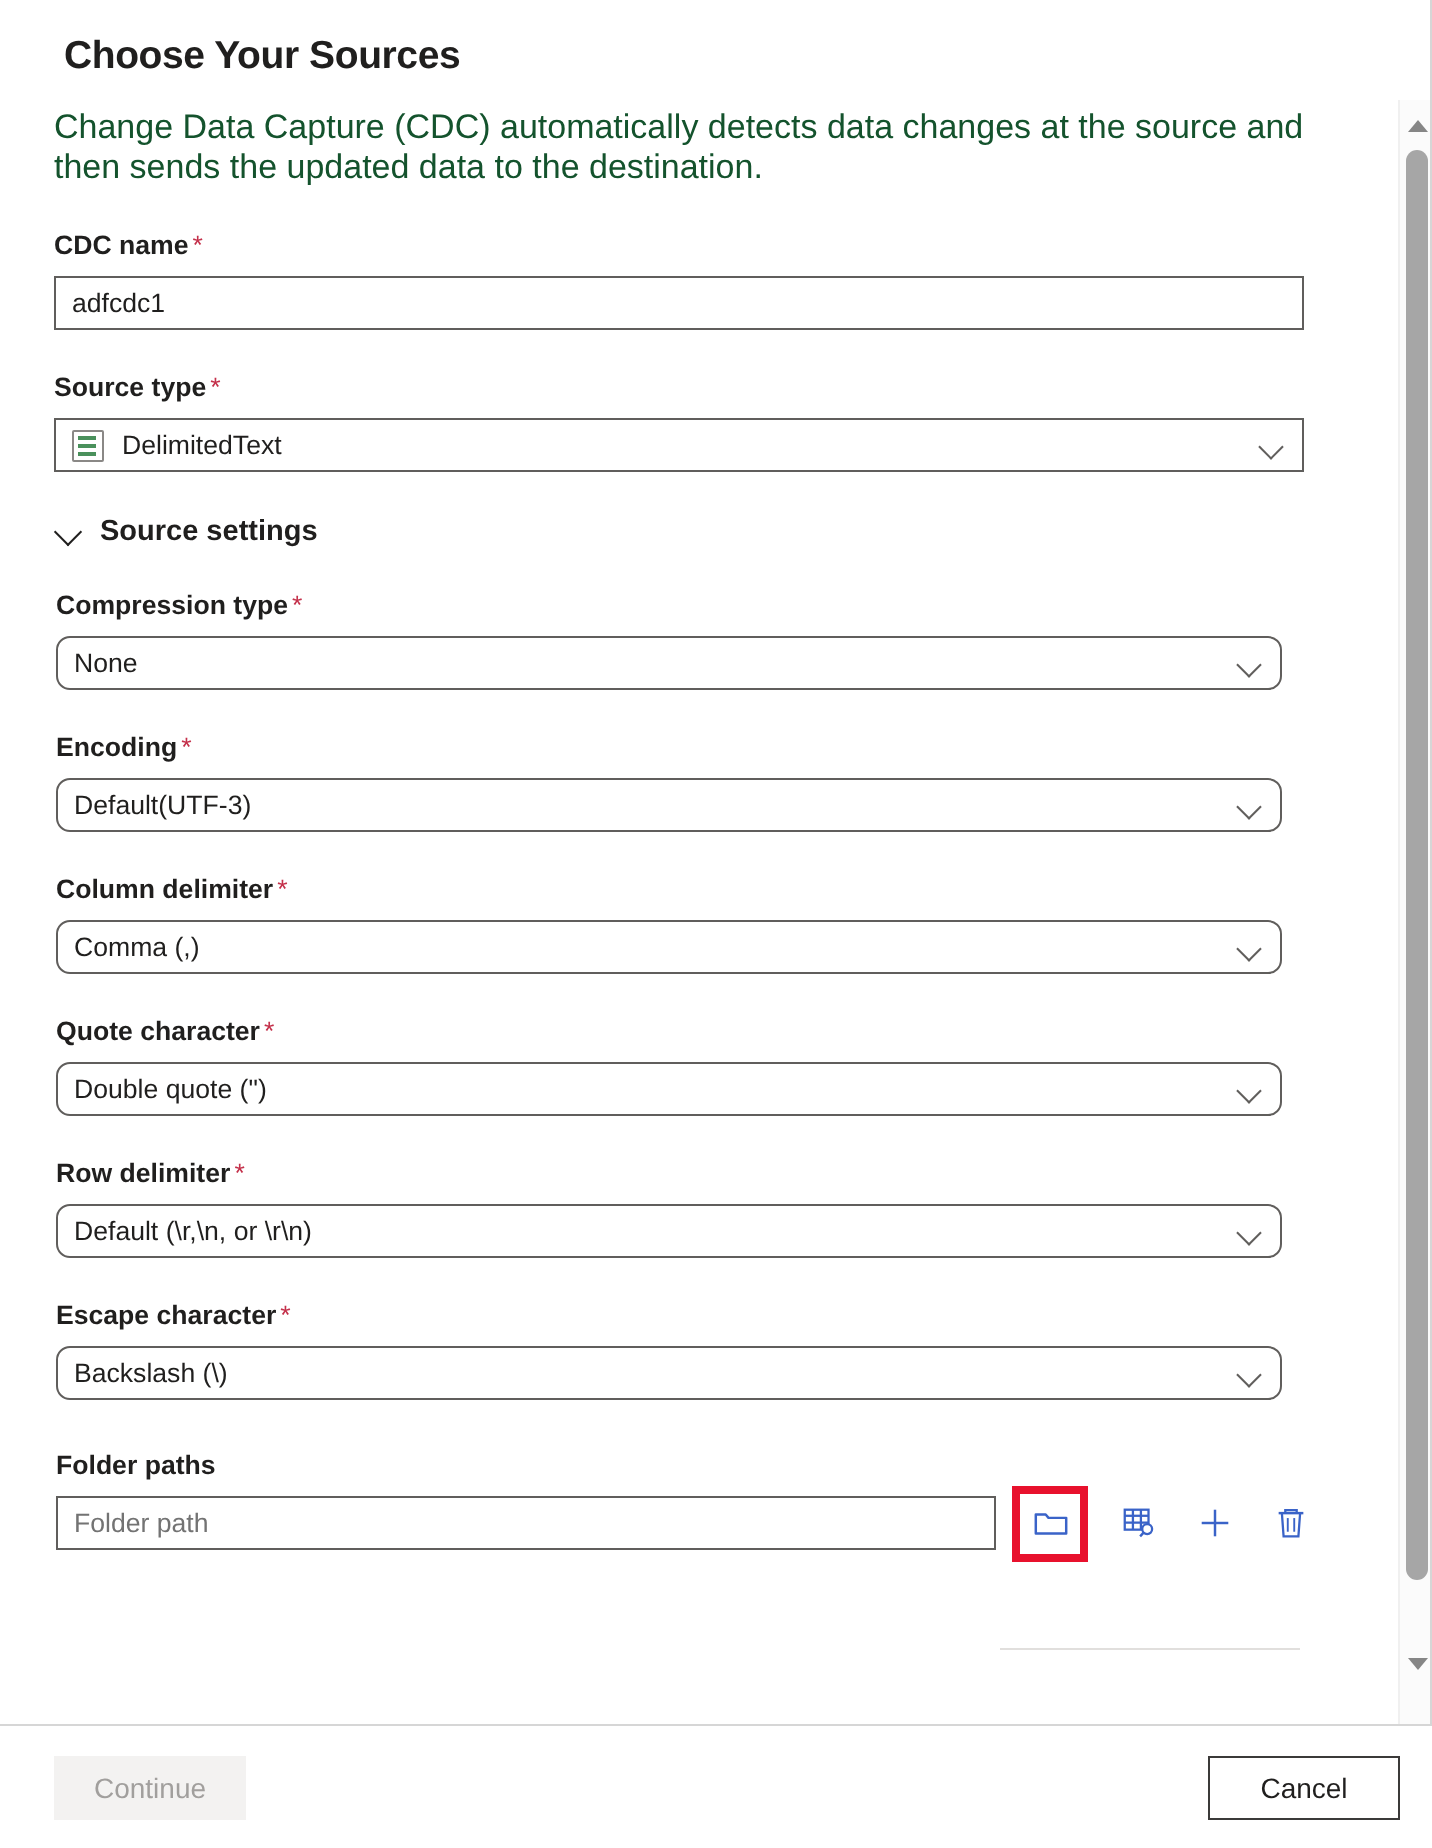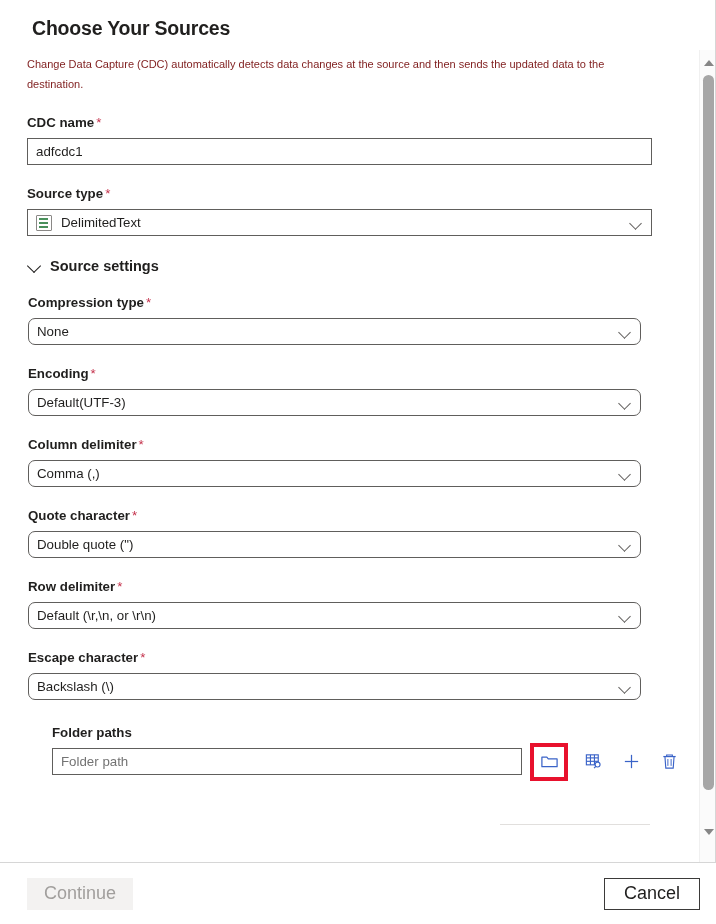--- a/index.html
+++ b/index.html
@@ -47,23 +47,23 @@
   .page-title {
     font-size: 19.5px;
     font-weight: bold;
     letter-spacing: -0.2px;
     color: #201f1e;
     margin: 5px;
     padding-top: 10px;
     line-height: 26px;
   }
   .page-desc {
-    font-size: 11px;
+    font-size: 17px;
     line-height: 20px;
-    color: #7f1d1d;
+    color: #14532d;
     width: 632px;
     margin-top: 13px;
   }
 
   
   .field { margin-top: 20px; }
   .field-label {
     font-size: 13.3px;
     font-weight: bold;
     color: #201f1e;
@@ -304,21 +304,21 @@
     border-top: 1px solid #d6d6d6;
     background: #ffffff;
     display: flex;
     align-items: center;
     justify-content: space-between;
     padding: 0 16px 0 27px;
   }
   .btn {
     height: 32px;
     min-width: 96px;
-    font-size: 18px;
+    font-size: 14px;
     font-family: "Liberation Sans", sans-serif;
     display: inline-flex;
     align-items: center;
     justify-content: center;
     padding: 0 16px;
     cursor: pointer;
   }
   .btn-disabled {
     background: #f3f2f1;
     color: #a19f9d;
@@ -423,21 +423,21 @@
         <div class="field">
           <label class="field-label">
             <span>Escape character</span><span class="req">*</span>
           </label>
           <div class="ctrl inner">
             <span class="value">Backslash (\)</span>
             <span class="chevron"></span>
           </div>
         </div>
 
-        <div class="field" style="margin-top:24px;margin-left:24px;">
+        <div class="field" style="margin-top:24px;">
           <label class="field-label">Folder paths</label>
           <div class="folderpath-row">
             <div class="folderpath-input">
               <span class="value placeholder">Folder path</span>
             </div>
 
             <button class="icon-btn highlighted">
               <svg width="19" height="19" viewBox="0 0 20 20">
                 <path d="M2 5.5 h5.2 l1.5 1.8 H18 v8.2 H2 Z" fill="none" stroke="#3a63c8" stroke-width="1.3" stroke-linejoin="round"></path>
               </svg>

